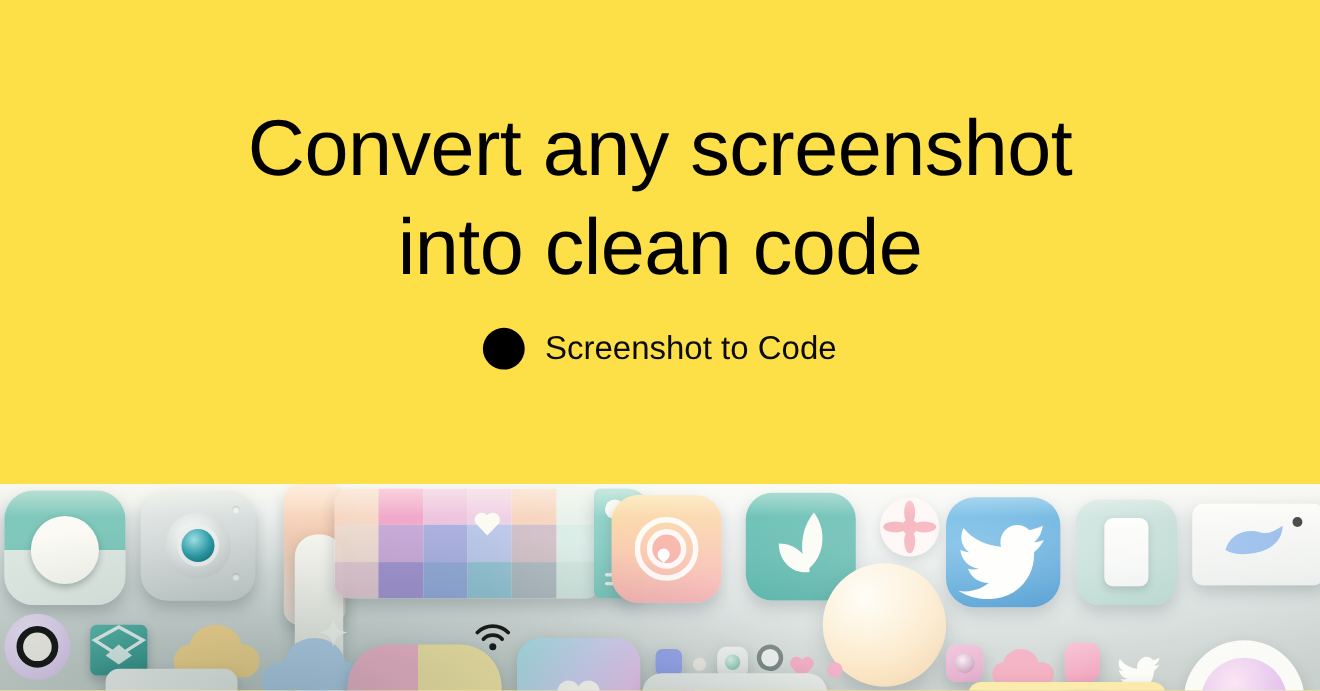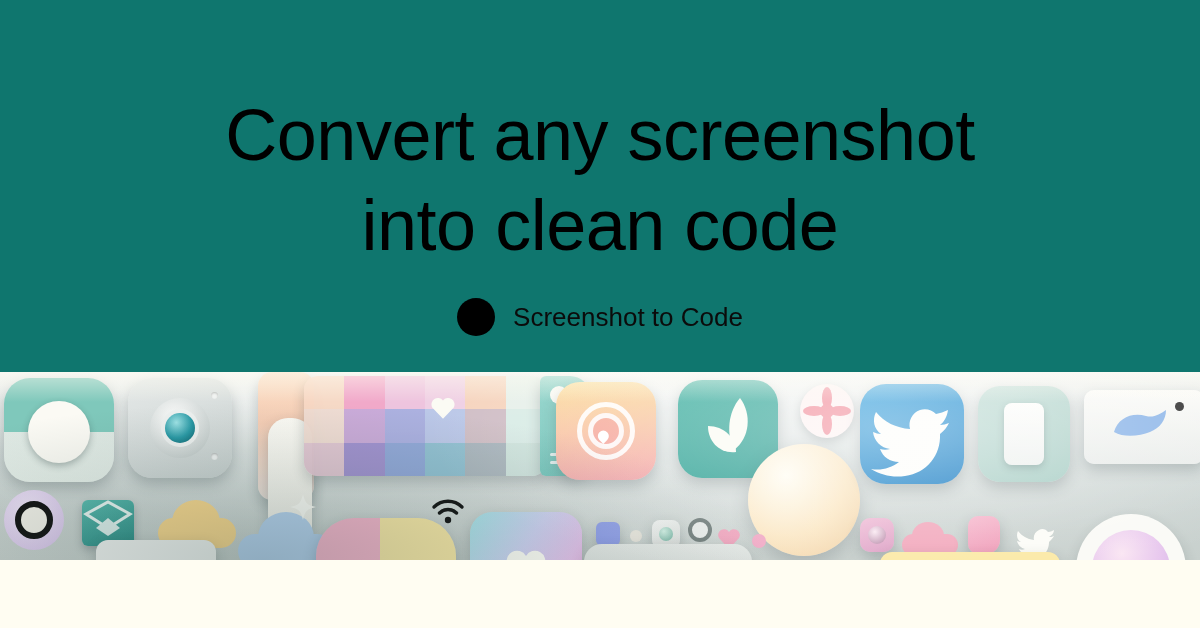--- a/index.html
+++ b/index.html
@@ -12,22 +12,22 @@
   }
 
   body {
     font-family: "Liberation Sans", sans-serif;
     background: #fffdf2;
   }
 
   .og-card {
     position: relative;
     width: 1200px;
-    height: 560px;
-    background: #0f766e;
+    height: 628px;
+    background: #fde047;
     overflow: hidden;
   }
 
   
   .content {
     position: absolute;
     top: 0;
     left: 0;
     width: 1200px;
     height: 440px;
@@ -59,21 +59,21 @@
 
   .brand-dot {
     width: 38px;
     height: 38px;
     border-radius: 50%;
     background: #000000;
     flex: 0 0 auto;
   }
 
   .brand-name {
-    font-size: 26px;
+    font-size: 30px;
     line-height: 34px;
     font-weight: 400;
     color: #0b0b0b;
     letter-spacing: 0px;
     text-align: right;
   }
 
   
   .strip {
     position: absolute;

